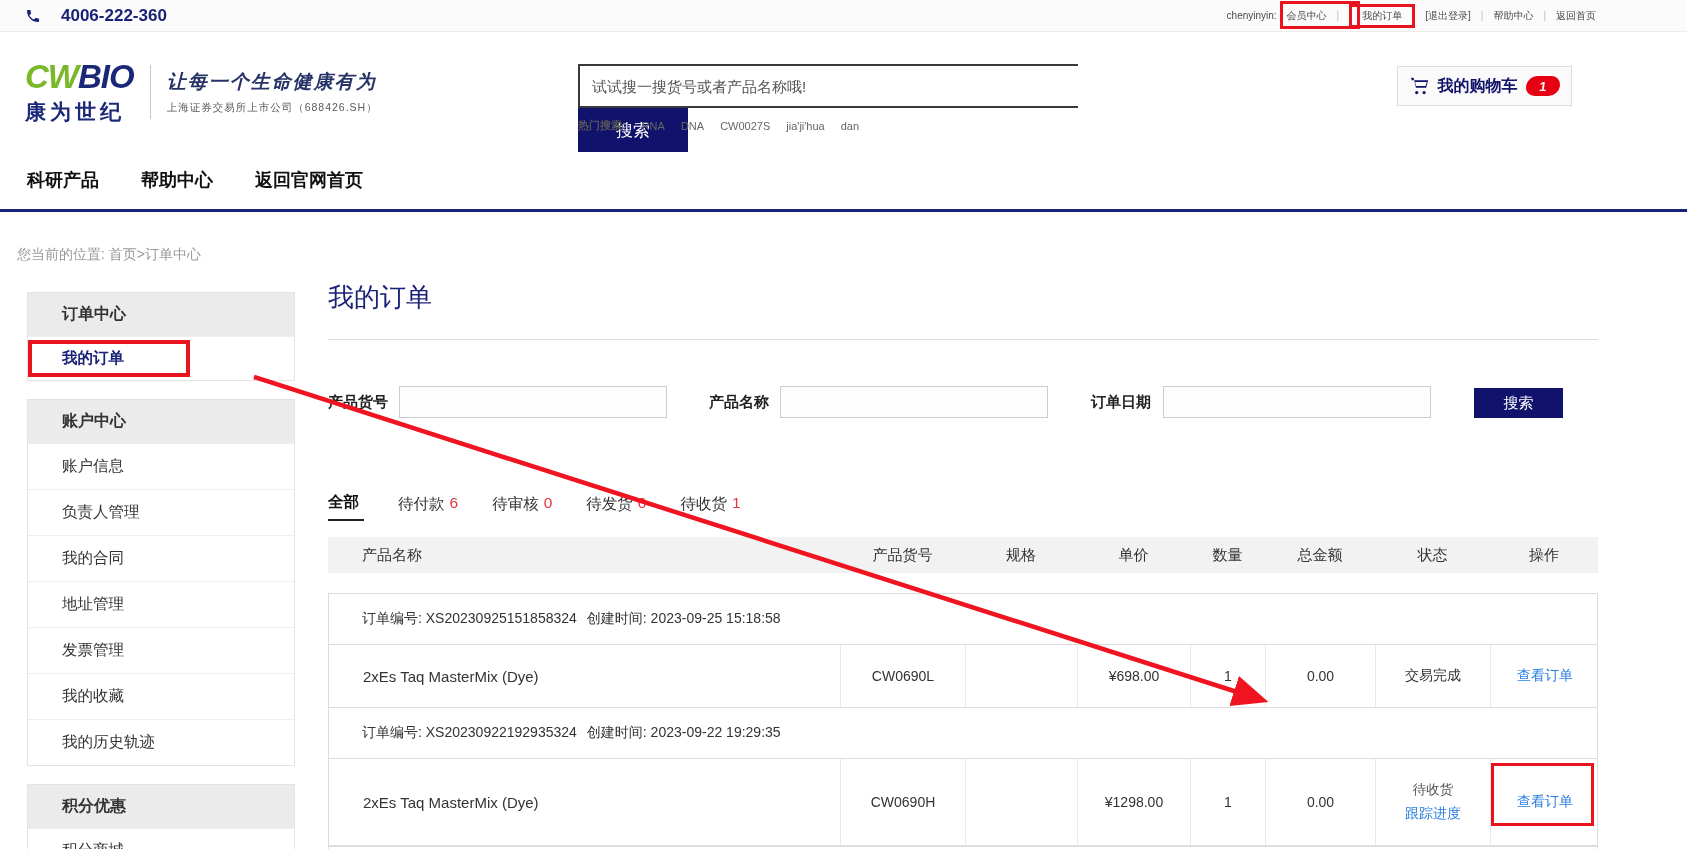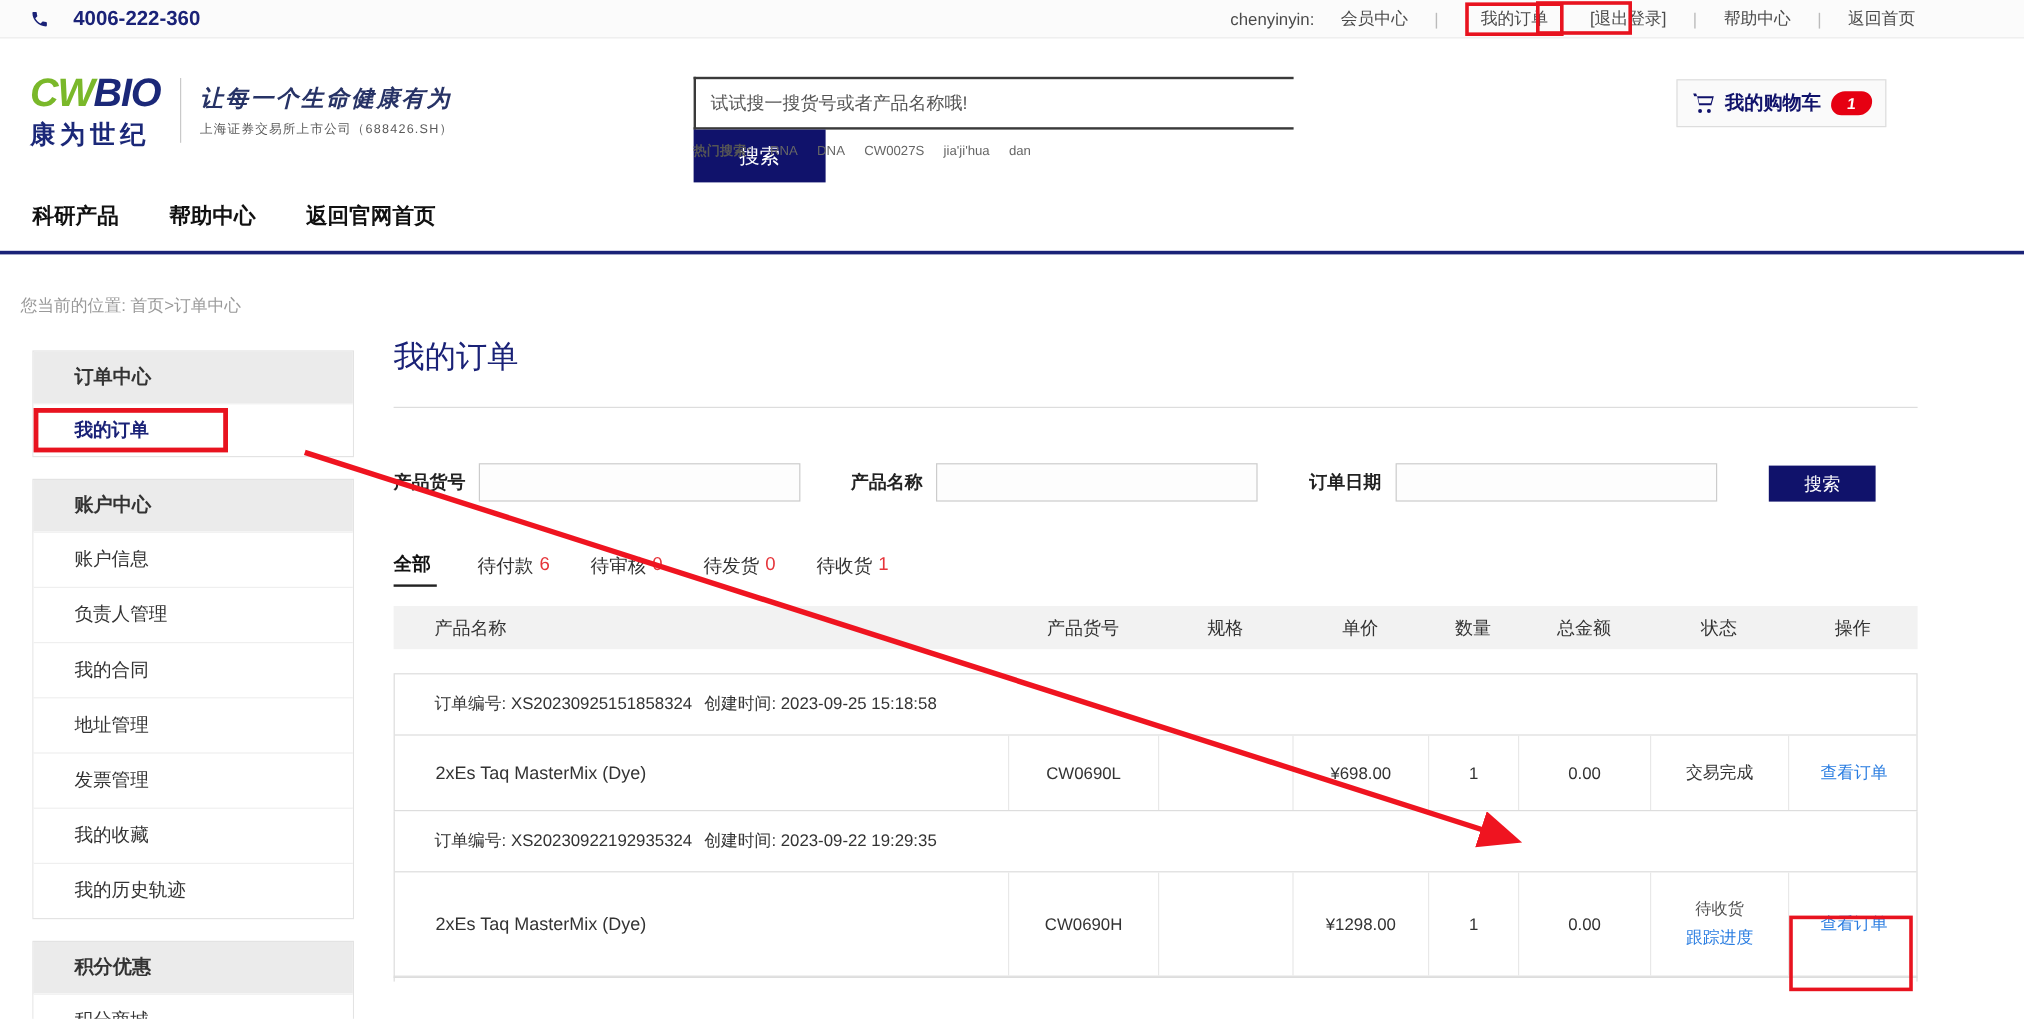--- a/index.html
+++ b/index.html
@@ -7,21 +7,21 @@
               font-family:"Liberation Sans","DejaVu Sans",sans-serif; }
   body { position:relative; }
 
   
   .topbar { position:absolute; top:0; left:0; width:1687px; height:32px;
             background:#fbfbfb; border-bottom:1px solid #ececec;
             display:flex; align-items:center; justify-content:space-between;
             padding:0 91px 0 25px; }
   .phone { display:flex; align-items:center; gap:20px; color:#1a2277;
            font-weight:bold; font-size:17px; }
-  .topbar-right { display:flex; align-items:center; gap:22px; font-size:14px; color:#4a4a4a; }
+  .topbar-right { display:flex; align-items:center; gap:10px; font-size:10px; color:#4a4a4a; }
   .topbar-right .sep { color:#bbb; }
   .top-link { cursor:pointer; }
   .top-link.boxed { border:3px solid #e8131f; padding:2px 10px; }
 
   
   .logo-wrap { position:absolute; left:25px; top:58px; display:flex; align-items:center; gap:16px; }
   .brand-en { font-size:33px; font-weight:bold; font-style:italic; color:#1b2878; letter-spacing:-1px; }
   .brand-en .w { color:#7ab82a; }
   .brand-cn { font-size:21px; font-weight:bold; color:#1b2878; letter-spacing:4px; margin-top:2px; }
   .logo-div { width:1px; height:54px; background:#c9c9c9; }
@@ -75,21 +75,21 @@
   .filter-row { position:relative; height:34px; margin-top:46px; }
   .filter-label { position:absolute; top:7px; font-size:15px; font-weight:bold; color:#222; }
   .filter-input { position:absolute; top:0; width:268px; height:32px; border:1px solid #ccc;
                   background:#fdfdfd; padding:0 8px; font-size:14px; outline:none; }
   .lb-sku { left:0; } .in-sku { left:71px; }
   .lb-name { left:381px; } .in-name { left:452px; }
   .lb-date { left:763px; } .in-date { left:835px; }
   .filter-search { position:absolute; left:1146px; top:2px; width:89px; height:30px;
                    background:#10126b; color:#fff; border:none; font-size:15px; cursor:pointer; }
 
-  .tabs-row { display:flex; gap:34px; margin-top:40px; align-items:flex-end; }
+  .tabs-row { display:flex; gap:34px; margin-top:72px; align-items:flex-end; }
   .tab { font-size:15.5px; color:#333; cursor:pointer; padding-bottom:6px; display:flex; gap:5px; }
   .tab.active .tab-label { font-weight:bold; color:#111; }
   .tab.active { border-bottom:2px solid #222; }
   .tab-count { color:#e6343a; }
 
   .grid-row { display:grid; grid-template-columns:512px 125px 112px 113px 75px 110px 115px 108px; }
   .thead { background:#f2f2f2; height:36px; align-items:center; margin-top:16px; }
   .th { font-size:15px; color:#333; text-align:center; }
   .th:first-child { text-align:left; padding-left:34px; }
 

